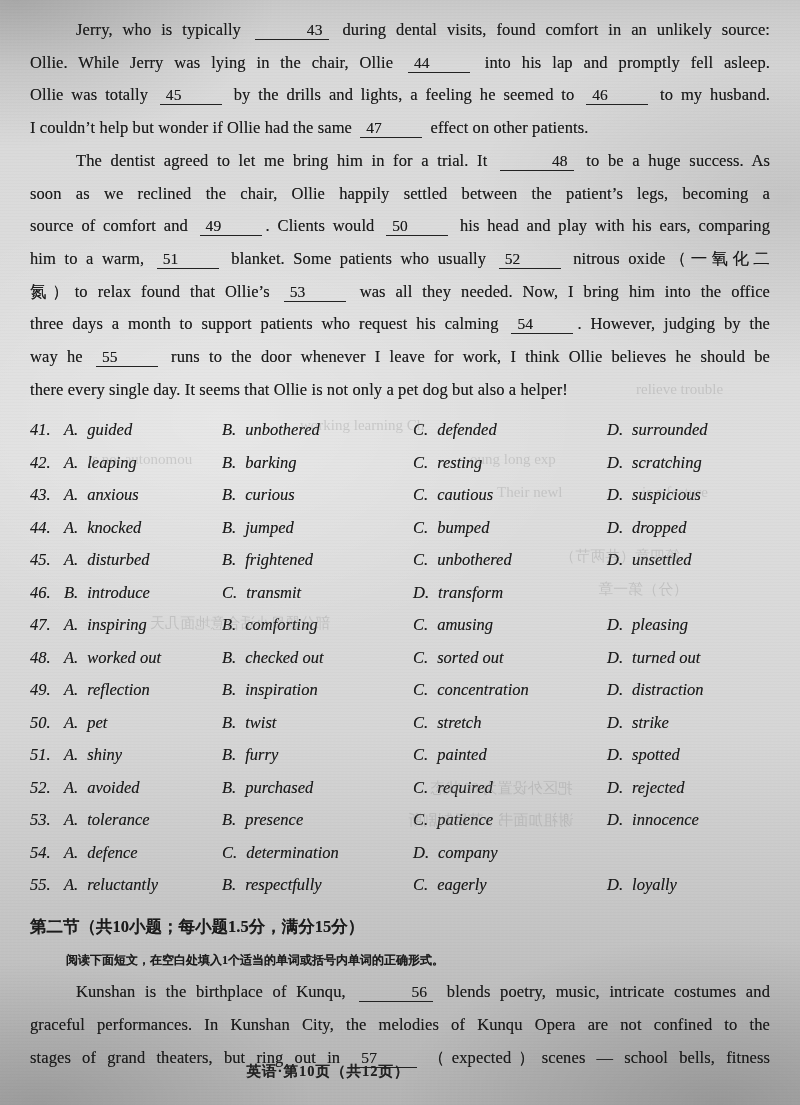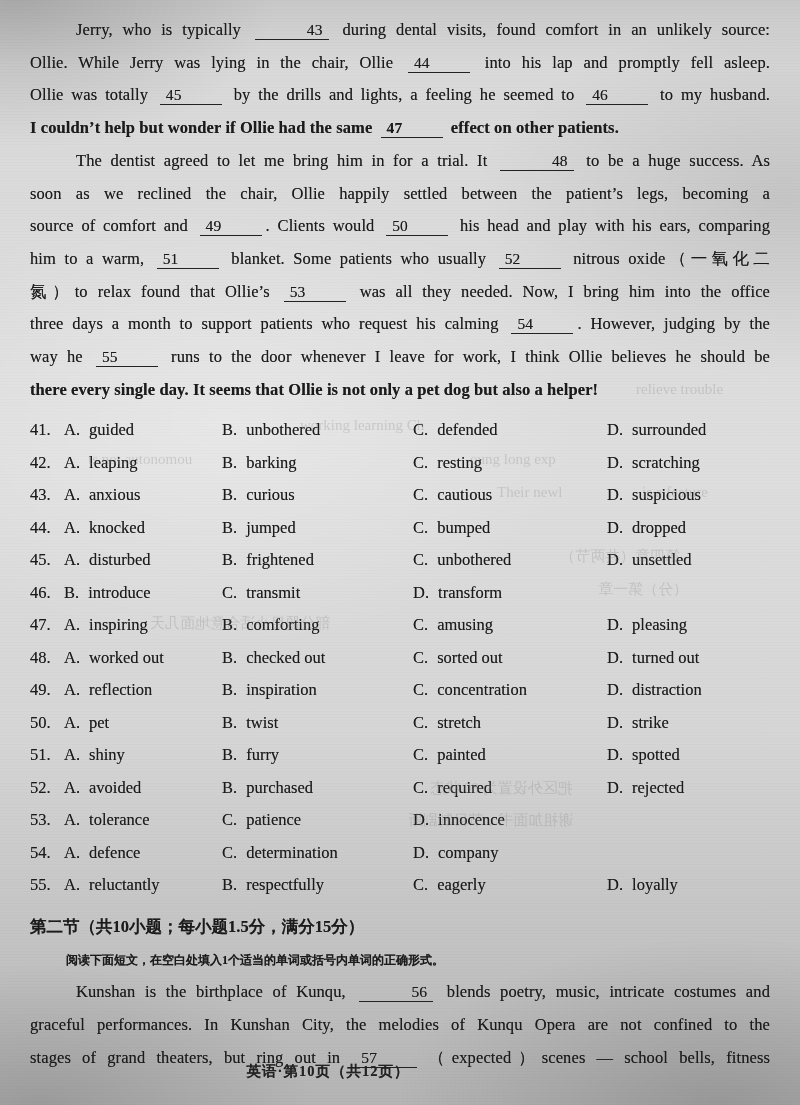--- a/index.html
+++ b/index.html
@@ -20,30 +20,30 @@
       linear-gradient(to bottom, #c8c8c8 0%, #d9d9d9 6%, #dedede 42%, #d6d6d6 66%, #c2c2c2 86%, #b4b4b4 100%);
   }
   .content{position:absolute;left:30px;top:14px;width:740px;}
   .line{
     font-size:16.5px;line-height:32.7px;white-space:nowrap;
     text-align:justify;text-align-last:justify;
     letter-spacing:0.1px;
     text-shadow:0 0 0.5px rgba(20,20,20,0.55);
     white-space:normal;
   }
-  .line.last{text-align-last:left;font-weight:bold;}
+  .line.last{text-align-last:left;}
   .line.indent{text-indent:46px;}
   .blank{
     display:inline-block;min-width:50px;text-align:left;
     border-bottom:1.6px solid #222;
     padding:0 6px 1px 6px;margin:0 4px;
     font-size:15.5px;line-height:1.1;
     vertical-align:baseline;
   }
-  .options{margin-top:8px;}
+  .options{margin-top:8px;font-style:italic;}
   .opt-row{
     display:grid;
     grid-template-columns:34px 158px 191px 194px auto;
     font-size:16.5px;line-height:32.5px;
     text-shadow:0 0 0.5px rgba(20,20,20,0.5);
   }
   .opt-cell .letter{display:inline-block;margin-right:9px;}
   .sec-header{
     margin-top:9px;
     font-size:16.5px;line-height:32.7px;font-weight:600;
@@ -176,20 +176,21 @@
         <div class="opt-row">
           <span>52.</span>
           <span class="opt-cell"><span class="letter">A.</span><span>avoided</span></span>
           <span class="opt-cell"><span class="letter">B.</span><span>purchased</span></span>
           <span class="opt-cell"><span class="letter">C.</span><span>required</span></span>
           <span class="opt-cell"><span class="letter">D.</span><span>rejected</span></span>
         </div>
         <div class="opt-row">
           <span>53.</span>
           <span class="opt-cell"><span class="letter">A.</span><span>tolerance</span></span>
+          <span class="opt-cell"><span class="letter">B.</span><span>presence</span></span>
           <span class="opt-cell"><span class="letter">C.</span><span>patience</span></span>
           <span class="opt-cell"><span class="letter">D.</span><span>innocence</span></span>
         </div>
         <div class="opt-row">
           <span>54.</span>
           <span class="opt-cell"><span class="letter">A.</span><span>defence</span></span>
           <span class="opt-cell"><span class="letter">C.</span><span>determination</span></span>
           <span class="opt-cell"><span class="letter">D.</span><span>company</span></span>
         </div>
         <div class="opt-row">

